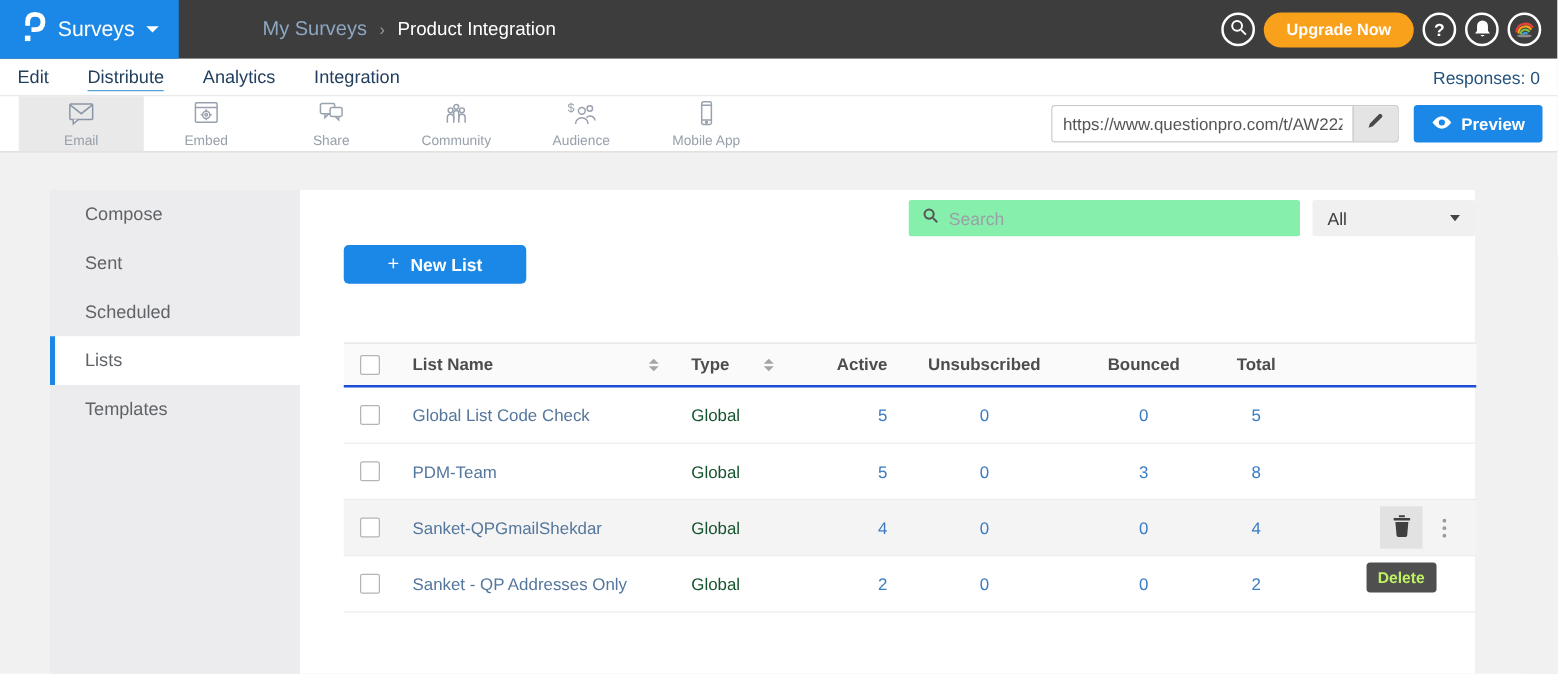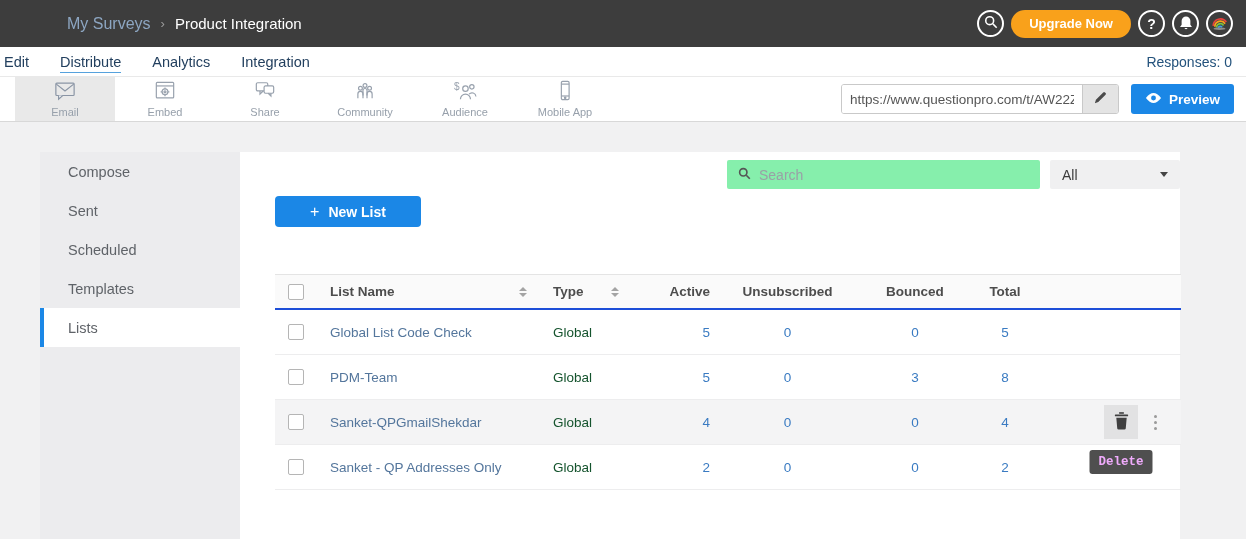--- a/index.html
+++ b/index.html
@@ -13,21 +13,21 @@
   .caret-down-w { width:0; height:0; border-left:5px solid transparent; border-right:5px solid transparent; border-top:5px solid #fff; }
   .breadcrumb { margin-left:27px; display:flex; align-items:center; gap:10px; }
   .bc-parent { color:#8da6c2; font-size:16px; cursor:pointer;margin-left:40px; }
   .bc-sep { color:#9a9a9a; font-size:13px; }
   .bc-current { color:#ffffff; font-size:15px; }
   .topbar-right { margin-left:auto; display:flex; align-items:center; gap:7px; padding-right:13px; }
   .circle-btn { width:27px; height:27px; border:2px solid #fff; border-radius:50%; background:transparent; display:flex; align-items:center; justify-content:center; color:#fff; font-size:14px; font-weight:bold; cursor:pointer; flex:none; }
   .upgrade-btn { height:28px; padding:0 18px; border:none; border-radius:14px; background:#f9a11b; color:#fff; font-size:13px; font-weight:bold; font-family:inherit; cursor:pointer; }
 
   
-  .survey-nav { height:29px; background:#fff; display:flex; align-items:center; padding-left:4px; }
+  .survey-nav { height:29px; background:#fff; display:flex; align-items:center; padding-left:14px; }
   .nav-tab { color:#223f5e; font-size:14.5px; margin-right:31px; cursor:pointer; text-decoration:none; }
   .nav-tab.active span { border-bottom:1px solid #56a2dd; padding-bottom:2px; }
   .responses { margin-left:auto; padding-right:14px; color:#23527c; font-size:14px; }
 
   
   .channelbar { height:46px; background:#fff; border-top:1px solid #e9e9e9; border-bottom:1px solid #d8d8d8; display:flex; align-items:stretch; padding-left:15px; }
   .channel { width:100px; display:flex; flex-direction:column; align-items:center; justify-content:center; gap:1px; cursor:pointer; }
   .channel.active { background:#e9e9e9; }
   .channel-label { color:#97a0ab; font-size:11px; }
   .url-group { margin-left:auto; display:flex; align-items:center; gap:12px; padding-right:12px; }
@@ -74,28 +74,38 @@
   .c-name .sort { margin-right:8px; }
   .c-type .sort { margin-right:6px; }
   .sort i { width:0; height:0; border-left:4px solid transparent; border-right:4px solid transparent; display:block; }
   .sort .up { border-bottom:4px solid #a4a4a4; }
   .sort .dn { border-top:4px solid #a4a4a4; }
   .name-link { color:#54769c; cursor:pointer; }
   .type-text { color:#14532d; }
   .num-link { color:#3a7bc2; cursor:pointer; }
   .trash-wrap { position:relative; }
   .icon-btn { width:34px; height:34px; border:none; background:#e2e2e3; display:flex; align-items:center; justify-content:center; cursor:pointer; }
-  .tooltip { position:absolute; top:45px; left:50%; transform:translateX(-50%); background:#4f4f4f; color:#f0abfc; font-size:12.5px; font-weight:bold; padding:5px 9px; border-radius:3px; white-space:nowrap; z-index:6;font-family:Liberation Mono, monospace; }
+  .tooltip { position:absolute; top:45px; left:50%; transform:translateX(-50%); background:#4f4f4f; color:#bef264; font-size:12.5px; font-weight:bold; padding:5px 9px; border-radius:3px; white-space:nowrap; z-index:6; }
   .kebab { display:flex; flex-direction:column; gap:3px; cursor:pointer; padding:4px 2px; }
   .kebab i { width:3px; height:3px; border-radius:50%; background:#9a9a9a; display:block; }
 </style>
 </head>
 <body>
 
 <header class="topbar">
+  <div class="logo-box">
+    <span>
+      <svg width="21" height="27" viewBox="0 0 24 30" fill="none">
+        <path d="M7 14 V10.5 Q7 3.5 13.5 3.5 Q21 3.5 21 10.5 Q21 17.5 13.5 17.5 H10.5" stroke="#fff" stroke-width="4.4"></path>
+        <rect x="4.5" y="23" width="5" height="5" fill="#fff"></rect>
+      </svg>
+    </span>
+    <span class="product-label">Surveys</span>
+    <span class="caret-down-w"></span>
+  </div>
   <div class="breadcrumb">
     <span class="bc-parent">My Surveys</span>
     <span class="bc-sep">›</span>
     <span class="bc-current">Product Integration</span>
   </div>
   <div class="topbar-right">
     <button class="circle-btn">
       <span>
         <svg width="14" height="14" viewBox="0 0 16 16" fill="none" stroke="#fff" stroke-width="1.8">
           <circle cx="6.5" cy="6.5" r="4.5"></circle>
@@ -236,25 +246,25 @@
   <aside class="sidebar">
     <div class="side-item">
         <span>Compose</span>
       </div>
     <div class="side-item">
         <span>Sent</span>
       </div>
     <div class="side-item">
         <span>Scheduled</span>
       </div>
+    <div class="side-item active">
+        <span>Lists</span>
+      </div>
     <div class="side-item">
         <span>Templates</span>
-      </div>
-    <div class="side-item active">
-        <span>Lists</span>
       </div>
   </aside>
 
   <main class="card">
     <div class="card-top">
       <div class="search-box">
         <span>
           <svg width="13" height="13" viewBox="0 0 16 16" fill="none" stroke="#555" stroke-width="2">
             <circle cx="6.5" cy="6.5" r="4.5"></circle>
               <line x1="10.2" y1="10.2" x2="14.5" y2="14.5"></line>

